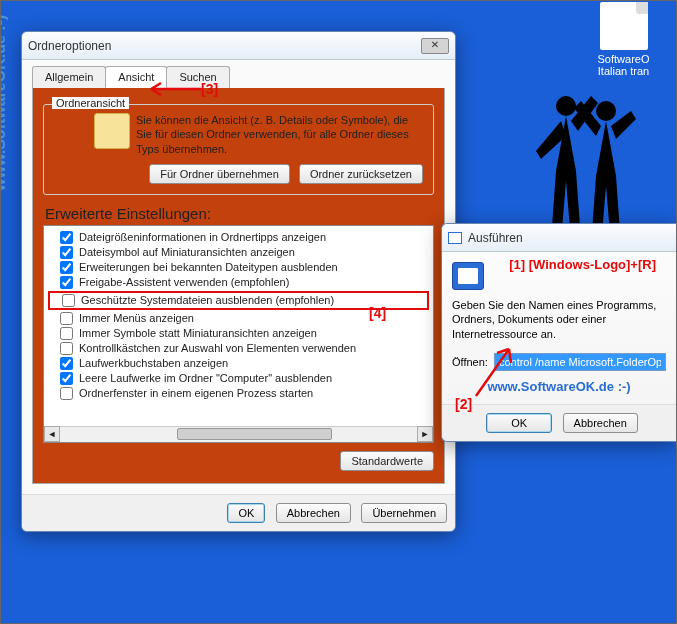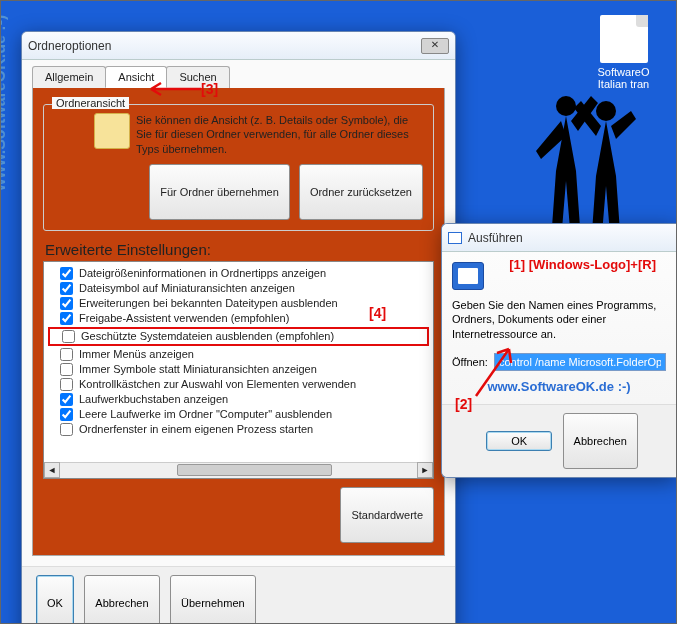--- a/index.html
+++ b/index.html
@@ -1,46 +1,46 @@
 <!DOCTYPE html>
 <html><head>
 <meta charset="utf-8">
 <style>
 * { box-sizing: border-box; margin: 0; padding: 0; font-family: "Segoe UI", Tahoma, sans-serif; }
 body { width: 677px; height: 624px; background: #1a5fd8; position: relative; overflow: hidden; border: 1px solid #666; }
-.desktop-icon { position: absolute; top: 14px; right: 15px; width: 75px; text-align: center; color: #fff; font-size: 11px; }
+.desktop-icon { position: absolute; top: 1px; right: 15px; width: 75px; text-align: center; color: #fff; font-size: 11px; }
 .desktop-icon .file { width: 48px; height: 48px; background: #fff; margin: 0 auto 3px; border-radius: 2px; position: relative; }
 .desktop-icon .file::before { content:""; position:absolute; top:0; right:0; width:12px; height:12px; background:#ddd; border-bottom-left-radius:3px; }
 .people { position:absolute; right:30px; top:80px; width:120px; height:180px; }
 .watermark { position:absolute; left:-10px; top:190px; transform: rotate(-90deg); transform-origin: left top; color:#5b9bd5; font-size:16px; font-weight:bold; white-space:nowrap; opacity:0.85; }
 .watermark2 { position:absolute; right:90px; top:385px; color:#2a6dd4; font-size:13px; font-weight:bold; }
 .dialog { position:absolute; background: linear-gradient(to bottom, #fdfdfd, #f3f3f3); border:1px solid #6885b1; border-radius:6px; box-shadow: 0 4px 20px rgba(0,0,0,0.4); }
 .titlebar { height:28px; background: linear-gradient(to bottom, #fafcff, #e6eef8); border-bottom:1px solid #bcc; border-radius:6px 6px 0 0; display:flex; align-items:center; padding:0 6px; font-size:12px; color:#333; }
 .titlebar .close { margin-left:auto; width:28px; height:16px; background:#d4d4d4; border:1px solid #888; border-radius:2px; text-align:center; line-height:12px; font-size:10px; cursor:pointer; }
 .dialog-body { padding: 6px 10px 10px; font-size:11px; color:#222; }
 .tabs { display:flex; border-bottom:1px solid #aaa; margin-bottom:-1px; }
 .tab { padding:4px 12px; border:1px solid #aaa; border-bottom:none; background:#f0f0f0; font-size:11px; margin-right:-1px; border-radius:3px 3px 0 0; cursor:pointer; }
 .tab.active { background:#fff; position:relative; z-index:2; border-bottom:1px solid #fff; }
 .groupbox { border:1px solid #ccc; border-radius:3px; padding:8px 10px 10px; margin-top:6px; position:relative; }
 .groupbox > .legend { position:absolute; top:-8px; left:8px; background:#f9f9f9; padding:0 4px; font-size:11px; }
 .folder-icon { display:inline-block; width:36px; height:36px; background:#f7e39a; border:1px solid #d4b24a; border-radius:3px; vertical-align:top; margin-right:6px; position:relative; }
 .folder-desc { display:inline-block; vertical-align:top; width:calc(100% - 46px); font-size:11px; line-height:1.3; }
-.btn { display:inline-block; padding:21px 10px; font-size:11px; background: linear-gradient(to bottom, #fcfcfc, #e5e5e5); border:1px solid #8e8e8e; border-radius:3px; cursor:pointer; margin-left:6px; }
+.btn { display:inline-block; padding:3px 10px; font-size:11px; background: linear-gradient(to bottom, #fcfcfc, #e5e5e5); border:1px solid #8e8e8e; border-radius:3px; cursor:pointer; margin-left:6px; }
 .btn.default { border:1px solid #3c7fb1; box-shadow: 0 0 0 1px #a8d8f0 inset; }
 .adv-label { margin:10px 0 3px 2px; font-size:15px; }
 .tree { border:1px solid #888; background:#fff; height:218px; overflow:hidden; position:relative; padding:4px 4px 18px; }
 .tree-item { display:flex; align-items:center; font-size:11px; padding:1px 0 1px 12px; white-space:nowrap; }
 .tree-item input { width:13px; height:13px; margin-right:6px; }
 .tree .scrollbar { position:absolute; bottom:0; left:0; right:0; height:16px; background:#f0f0f0; border-top:1px solid #ccc; display:flex; align-items:center; }
 .scrollbar .thumb { width:40%; height:12px; background:#cfcfcf; border:1px solid #999; border-radius:2px; margin-left:30%; }
 .scrollbar .arrow { width:16px; height:16px; background:#e8e8e8; border:1px solid #aaa; font-size:9px; display:flex; align-items:center; justify-content:center; }
 .scrollbar .arrow.right { margin-left:auto; }
 .highlight-row { border:2.5px solid #e30b0b; margin:1px 0; }
 .footer-btns { text-align:right; margin-top:8px; }
-.dlg-footer { background:#f0f0f0; border-top:1px solid #ddd; padding:8px; border-radius:0 0 6px 6px; }
+.dlg-footer { background:#f0f0f0; border-top:1px solid #ddd; padding:8px; text-align:right; border-radius:0 0 6px 6px; }
 .annot { position:absolute; color:#e30b0b; font-weight:bold; font-size:14px; pointer-events:none; z-index:50; }
 .arrow-svg { position:absolute; pointer-events:none; z-index:49; }
 .run-dialog { width:240px; }
 .run-body { padding:10px 10px 8px; font-size:11px; }
 .run-desc { display:flex; gap:8px; margin-bottom:12px;flex-direction:column; }
 .run-icon { width:32px; height:28px; background:#2a6dd4; border-radius:3px; position:relative; flex-shrink:0; border:1px solid #1a4aa0; }
 .run-icon::after { content:""; position:absolute; inset:5px; background:#fff; border-radius:1px; }
 .run-row { display:flex; align-items:center; gap:6px; margin-bottom:8px; }
 .run-input { flex:1; border:1px solid #7a9ac7; padding:2px 4px; font-size:11px; background:#fff; color:#1040a0; }
 .run-input.sel { background:#3399ff; color:#fff; }

